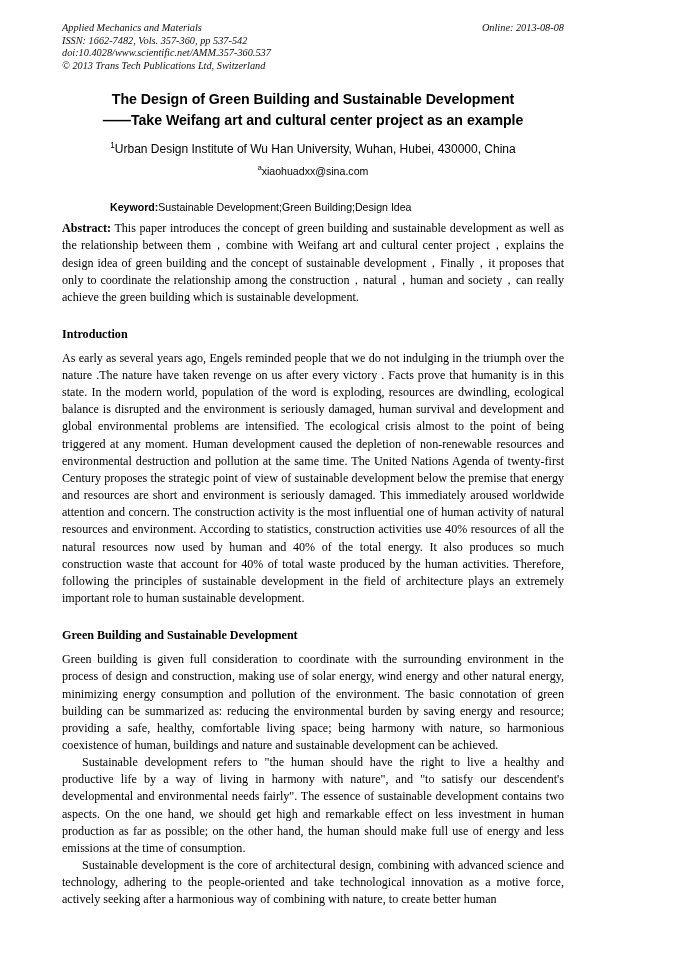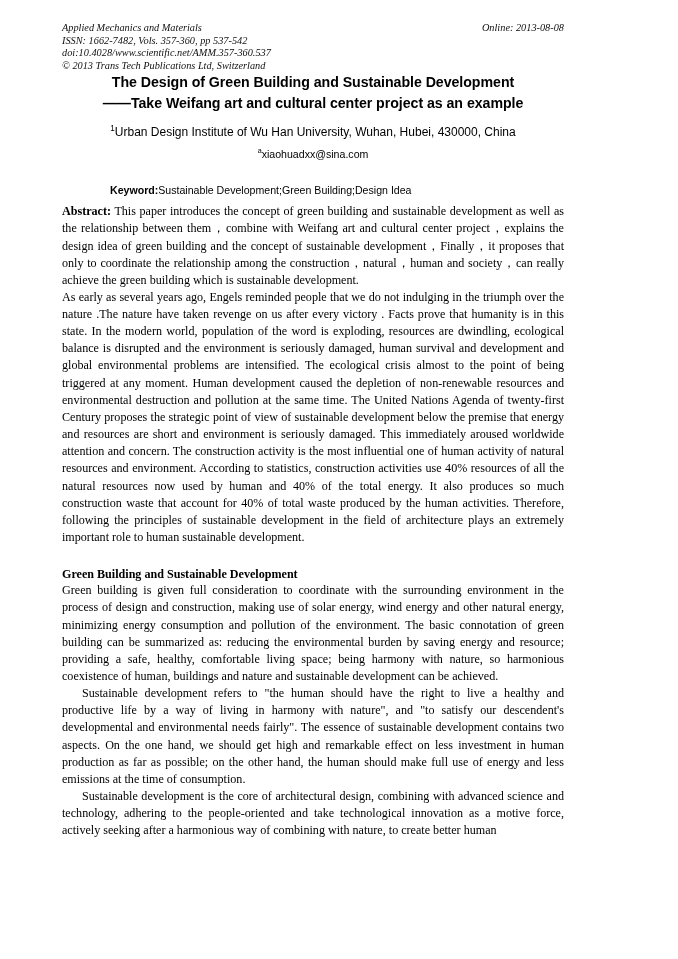--- a/index.html
+++ b/index.html
@@ -36,20 +36,21 @@
   .journal-header .online {
     position: absolute;
     top: 0;
     right: 0;
     font-style: italic;
     font-size: 10.3px;
   }
 
   
   .title-block {
+    margin-top: 17px;
     text-align: center;
     font-family: "Liberation Sans", sans-serif;
     font-weight: bold;
     font-size: 14.2px;
     line-height: 21px;
     letter-spacing: -0.05px;
   }
   .title-line-2 { white-space: nowrap; }
 
   
@@ -103,20 +104,21 @@
 
   
   .section-heading {
     margin-top: 20px;
     font-family: "Liberation Serif", serif;
     font-weight: bold;
     font-size: 12.1px;
     line-height: 16px;
   }
   .body-para {
+    margin-top: 8px;
     font-family: "Liberation Serif", serif;
     font-size: 12.1px;
     line-height: 17.15px;
     text-align: justify;
     text-justify: inter-word;
     hyphens: none;
   }
   .body-para.indent { margin-top: 0; text-indent: 20px; }
   .clip-last { max-height: 53px; overflow: hidden; }
 </style>
@@ -148,20 +150,21 @@
   </div>
 
   <div class="keyword">
     <span class="kw-label">Keyword:</span><span>Sustainable Development;Green Building;Design Idea</span>
   </div>
 
   <div class="abstract">
     <span class="ab-label">Abstract:</span><span> This paper introduces the concept of green building and sustainable development as well as the relationship between them，combine with Weifang art and cultural center project，explains the design idea of green building and the concept of sustainable development，Finally，it proposes that only to coordinate the relationship among the construction，natural，human and society，can really achieve the green building which is sustainable development.</span>
   </div>
 
+  <div class="section-heading">Introduction</div>
   <div class="body-para">As early as several years ago, Engels reminded people that we do not indulging in the triumph over the nature .The nature have taken revenge on us after every victory . Facts prove that humanity is in this state. In the modern world, population of the word is exploding, resources are dwindling, ecological balance is disrupted and the environment is seriously damaged, human survival and development and global environmental problems are intensified. The ecological crisis almost to the point of being triggered at any moment. Human development caused the depletion of non-renewable resources and environmental destruction and pollution at the same time. The United Nations Agenda of twenty-first Century proposes the strategic point of view of sustainable development below the premise that energy and resources are short and environment is seriously damaged. This immediately aroused worldwide attention and concern. The construction activity is the most influential one of human activity of natural resources and environment. According to statistics, construction activities use 40% resources of all the natural resources now used by human and 40% of the total energy. It also produces so much construction waste that account for 40% of total waste produced by the human activities. Therefore, following the principles of sustainable development in the field of architecture plays an extremely important role to human sustainable development.</div>
 
   <div class="section-heading">Green Building and Sustainable Development</div>
   <div class="body-para">Green building is given full consideration to coordinate with the surrounding environment in the process of design and construction, making use of solar energy, wind energy and other natural energy, minimizing energy consumption and pollution of the environment. The basic connotation of green building can be summarized as: reducing the environmental burden by saving energy and resource; providing a safe, healthy, comfortable living space; being harmony with nature, so harmonious coexistence of human, buildings and nature and sustainable development can be achieved.</div>
   <div class="body-para indent">Sustainable development refers to "the human should have the right to live a healthy and productive life by a way of living in harmony with nature", and "to satisfy our descendent's developmental and environmental needs fairly". The essence of sustainable development contains two aspects. On the one hand, we should get high and remarkable effect on less investment in human production as far as possible; on the other hand, the human should make full use of energy and less emissions at the time of consumption.</div>
   <div class="body-para indent clip-last">Sustainable development is the core of architectural design, combining with advanced science and technology, adhering to the people-oriented and take technological innovation as a motive force, actively seeking after a harmonious way of combining with nature, to create better human</div>
 
 </div>
 
 </body></html>

